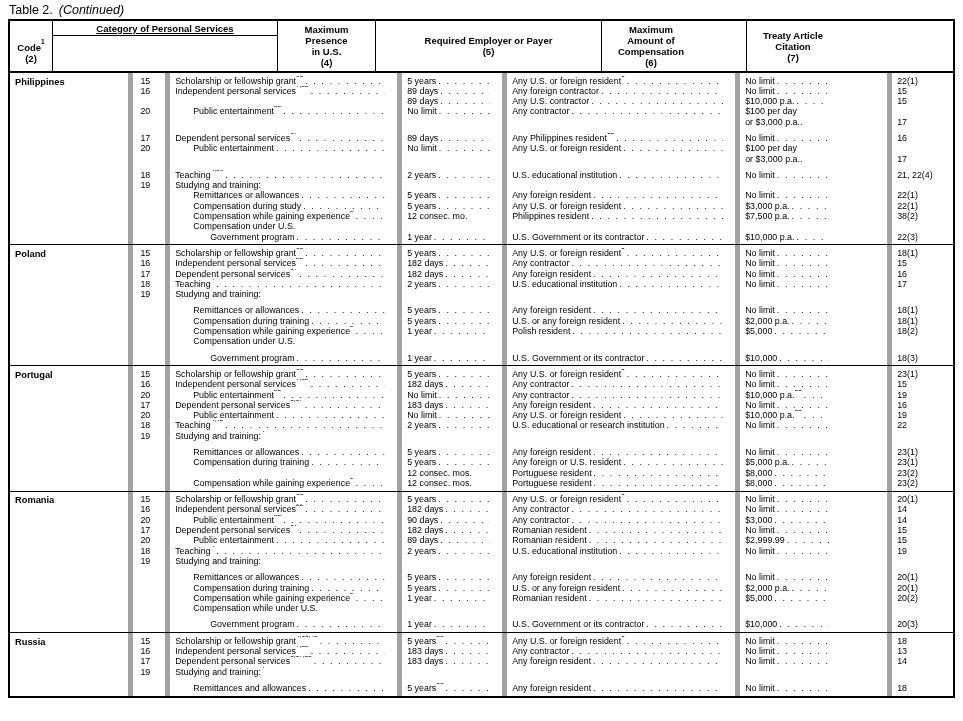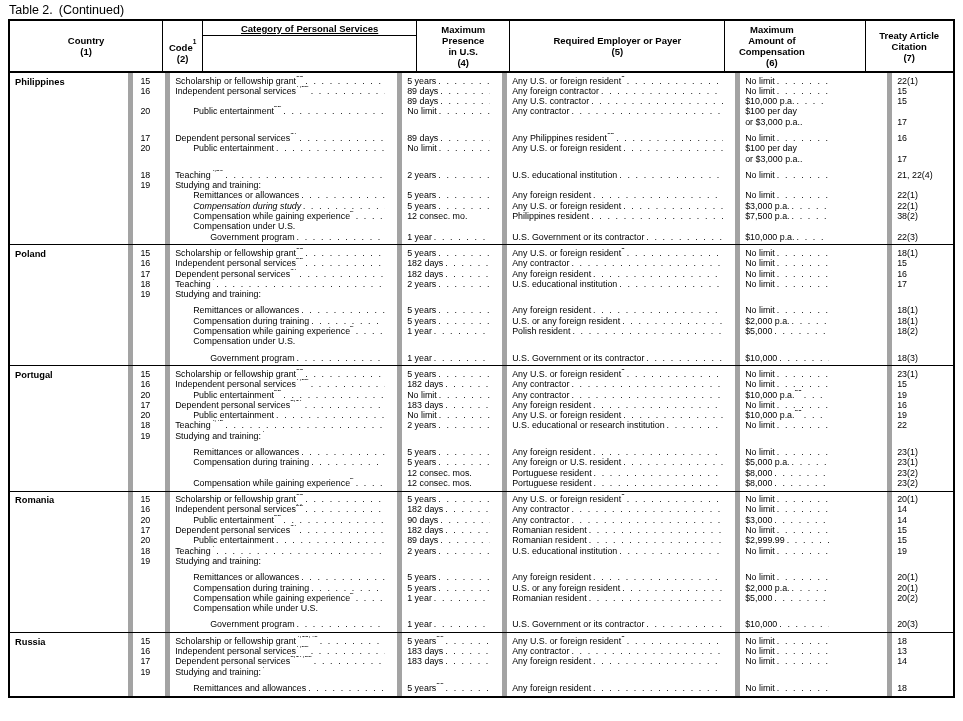--- a/index.html
+++ b/index.html
@@ -1,21 +1,21 @@
 <!DOCTYPE html>
 <html><head>
 <meta charset="utf-8">
 <style>
   html,body{margin:0;padding:0;}
   body{
     width:963px;height:721px;background:#fff;color:#000;
     font-family:"Liberation Sans",sans-serif;position:relative;overflow:hidden;
   }
   .title{position:absolute;left:9px;top:3px;font-size:12.5px;}
-  .title .cont{padding-left:6px;margin-top:6px;}
+  .title .cont{font-style:italic;padding-left:6px;margin-top:6px;}
 
   .tbl{position:absolute;left:8px;top:19px;width:947px;border:2px solid #000;box-sizing:border-box;background:#fff;}
 
   
   .c-country{width:160px;}
   .c-code{width:42px;}
   .c-purpose{width:225px;}
   .c-presence{width:98px;}
   .c-payer{width:226px;}
   .c-comp{width:99px;}
@@ -48,24 +48,20 @@
 </style>
 </head>
 <body>
 
 <div class="title">
   <span>Table 2.</span><span class="cont">(Continued)</span>
 </div>
 
 <div class="tbl">
   <div class="thead">
-    <div class="th c-country colb">
-      <div>Country</div>
-      <div>(1)</div>
-    </div>
     <div class="th c-code colb">
       <div><span>Code</span><sup>1</sup></div>
       <div>(2)</div>
     </div>
     <div class="purpwrap c-purpose colb">
       <div class="cat">Category of Personal Services</div>
     </div>
     <div class="th c-presence colb">
       <div>Maximum</div>
       <div>Presence</div>
@@ -178,21 +174,21 @@
             <span class="t">Teaching<sup>4,39</sup></span>
             <span class="ld"></span>
           </div>
           <div class="ln">
             <span class="t">Studying and training:</span>
           </div>
           <div class="ln" style="padding-left: 23px;">
             <span class="t">Remittances or allowances</span>
             <span class="ld"></span>
           </div>
-          <div class="ln" style="padding-left: 23px; font-style: italic;">
+          <div class="ln" style="padding-left: 23px;">
             <span class="t">Compensation during study</span>
             <span class="ld"></span>
           </div>
           <div class="ln" style="padding-left: 23px;">
             <span class="t">Compensation while gaining experience<sup>2</sup></span>
             <span class="ld"></span>
           </div>
           <div class="ln" style="padding-left: 23px;">
             <span class="t">Compensation under U.S.</span>
           </div>

